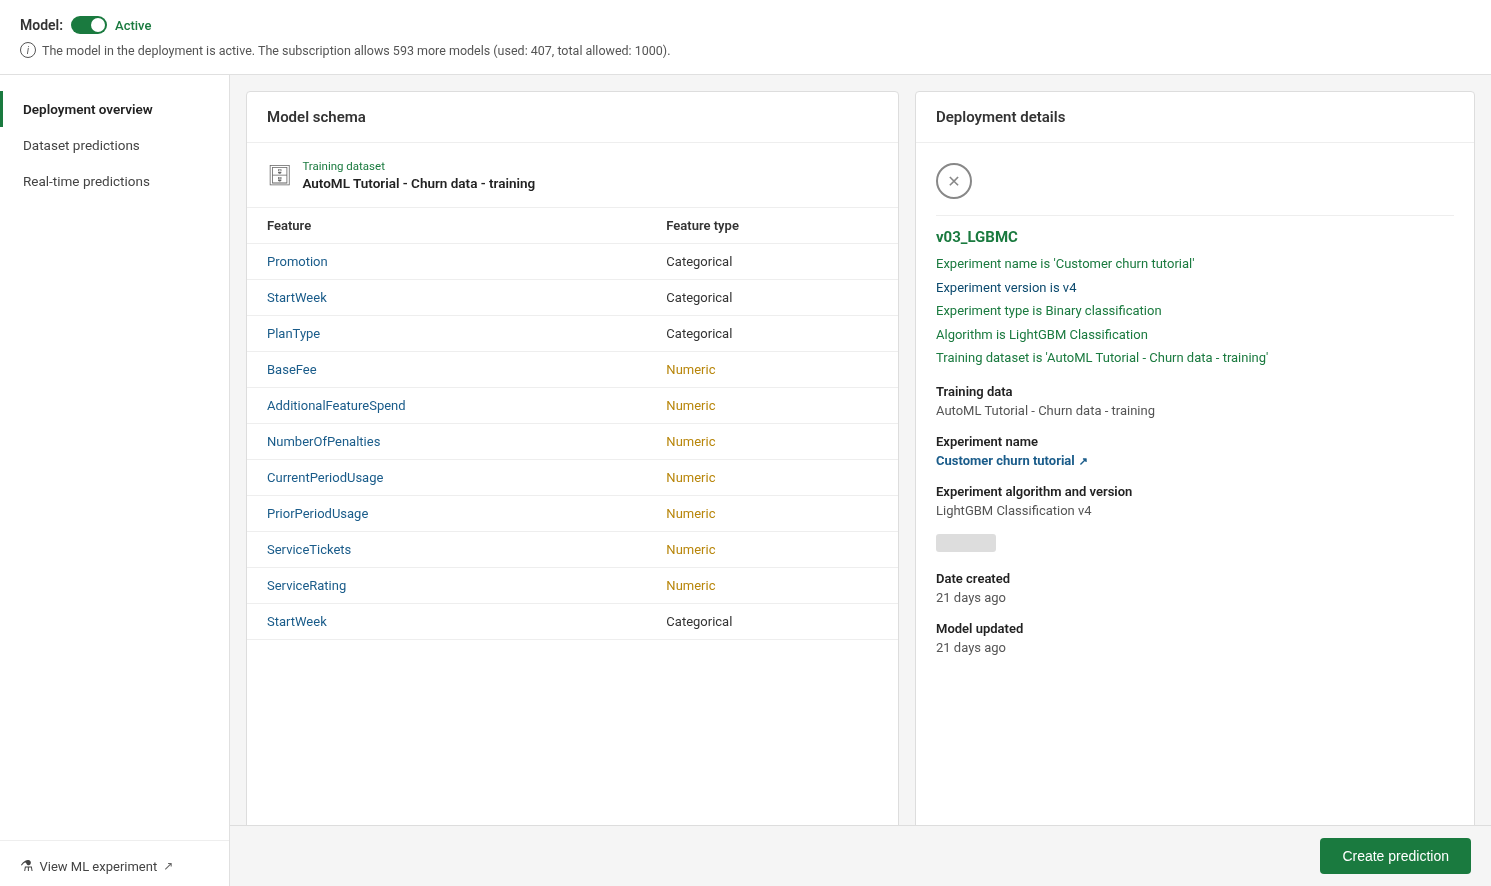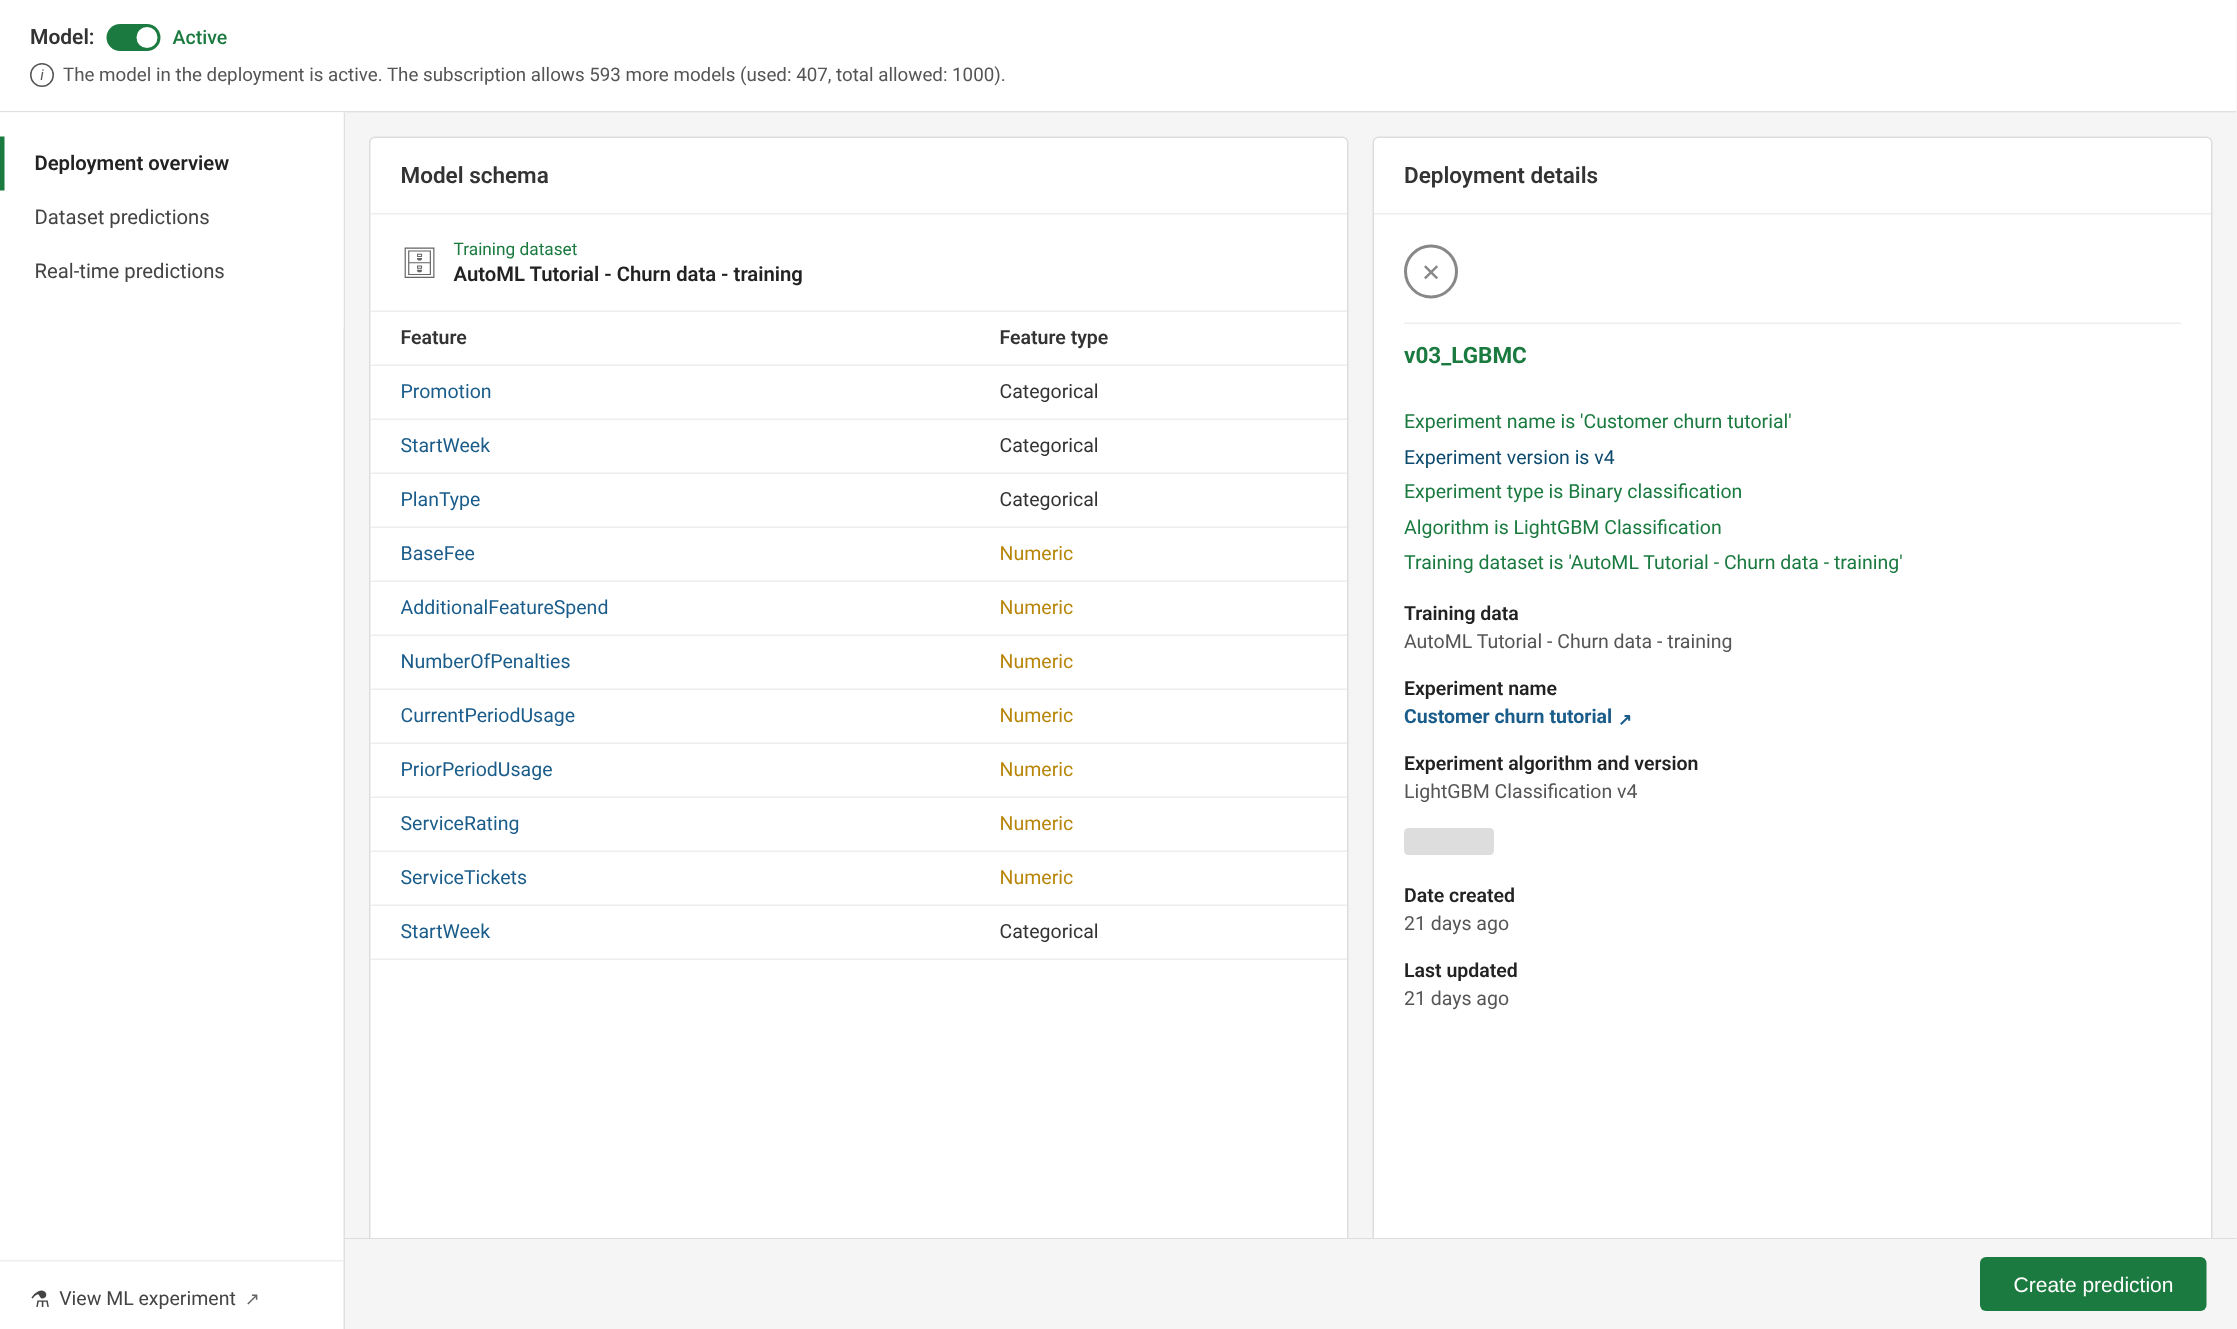--- a/index.html
+++ b/index.html
@@ -201,21 +201,21 @@
     }
     .divider {
       border: none;
       border-top: 1px solid #eee;
       margin: 12px 0;
     }
     .model-name-title {
       color: #1a7a3f;
       font-weight: 700;
       font-size: 15px;
-      margin-bottom: 26px;
+      margin-bottom: 8px;
     }
     .detail-line {
       font-size: 13px;
       color: #555;
       margin-bottom: 4px;
       line-height: 1.5;
     }
     .detail-section {
       margin-top: 16px;
     }
@@ -348,25 +348,25 @@
             </tr>
             <tr>
               <td>CurrentPeriodUsage</td>
               <td class="feat-numeric">Numeric</td>
             </tr>
             <tr>
               <td>PriorPeriodUsage</td>
               <td class="feat-numeric">Numeric</td>
             </tr>
             <tr>
+              <td>ServiceTickets</td>
+              <td class="feat-numeric">Numeric</td>
+            </tr>
+            <tr>
               <td>ServiceRating</td>
-              <td class="feat-numeric">Numeric</td>
-            </tr>
-            <tr>
-              <td>ServiceTickets</td>
               <td class="feat-numeric">Numeric</td>
             </tr>
             <tr>
               <td>StartWeek</td>
               <td class="feat-categorical">Categorical</td>
             </tr>
           </tbody>
       </table>
     </div>
 
@@ -401,21 +401,21 @@
           <div class="detail-section-value">LightGBM Classification v4</div>
         </div>
         <div class="detail-section">
           <span class="avatar-placeholder"></span>
         </div>
         <div class="detail-section">
           <div class="detail-section-label">Date created</div>
           <div class="detail-section-value">21 days ago</div>
         </div>
         <div class="detail-section">
-          <div class="detail-section-label">Last updated</div>
+          <div class="detail-section-label">Model updated</div>
           <div class="detail-section-value">21 days ago</div>
         </div>
       </div>
     </div>
   </div>
 </div>
 
 <div class="bottom-bar">
   <button class="create-prediction-btn">Create prediction</button>
 </div>

